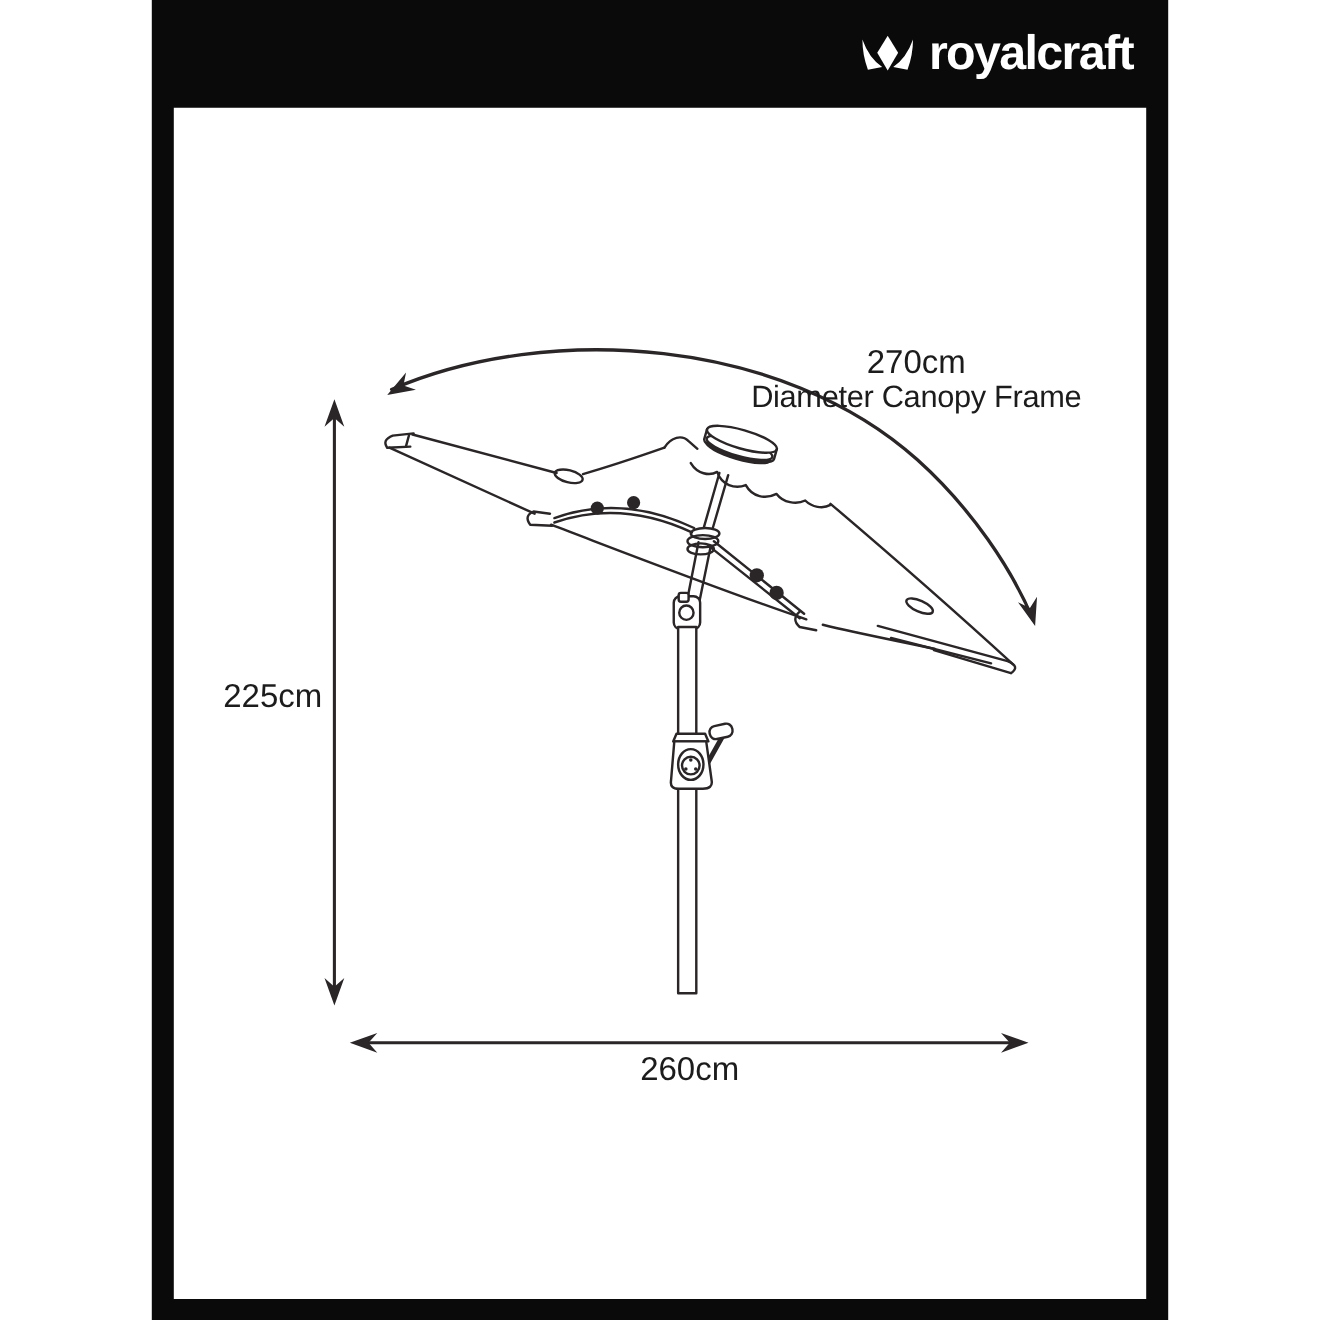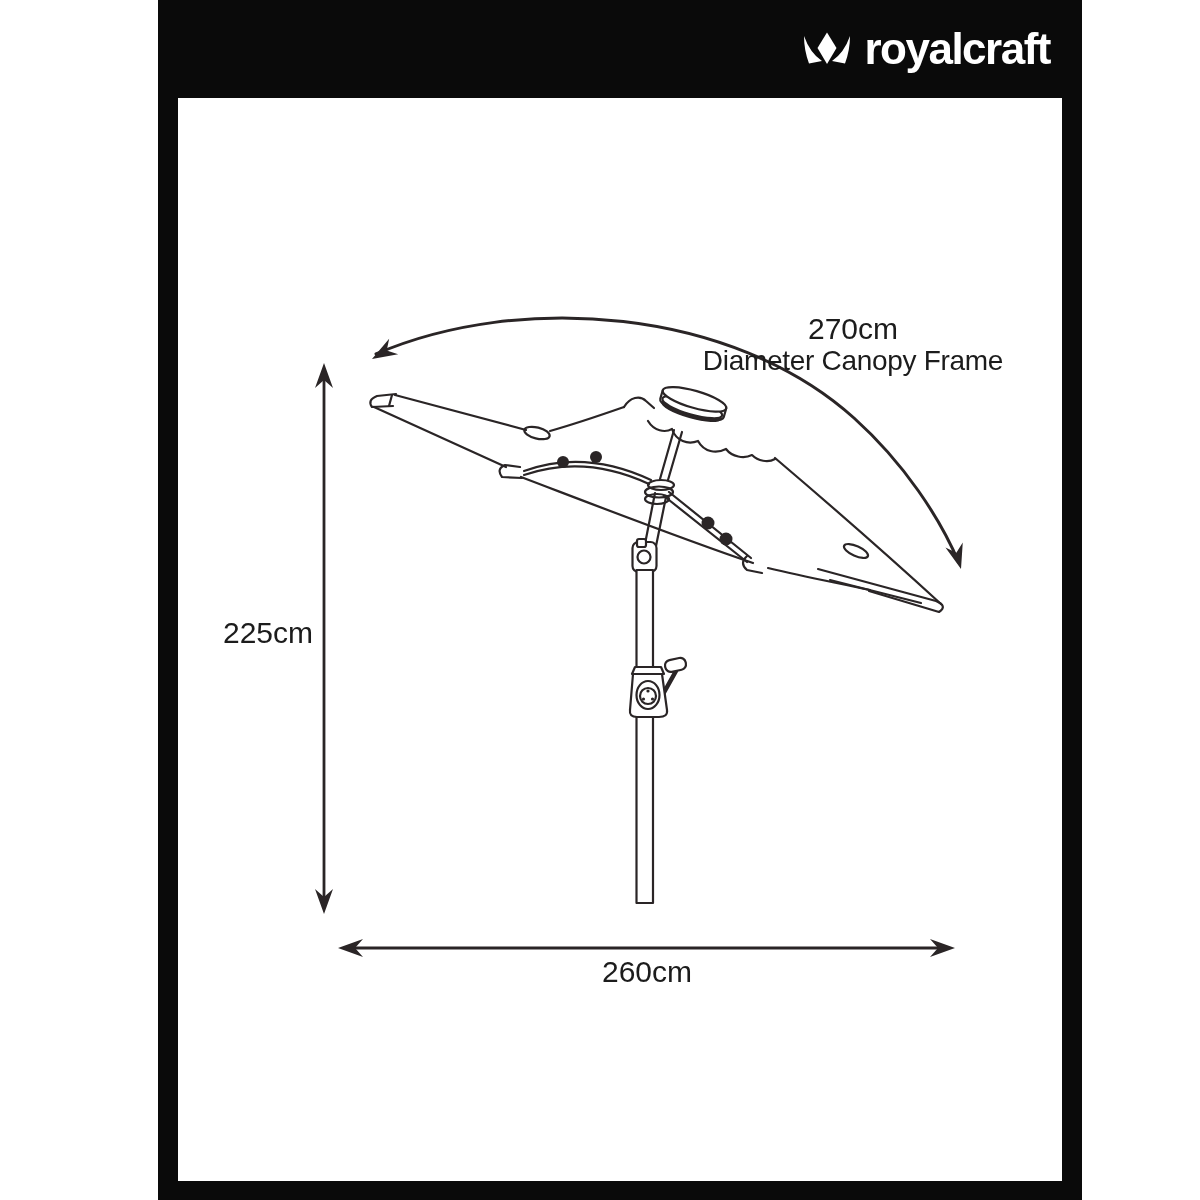--- a/index.html
+++ b/index.html
@@ -1,17 +1,17 @@
 <!DOCTYPE html>
 <html><head>
 <meta charset="utf-8">
 <style>
   html,body{margin:0;padding:0;background:#ffffff;}
   .page{position:relative;width:1092px;height:1200px;background:#ffffff;overflow:hidden;
-        font-family:"Liberation Sans",sans-serif;margin-left:20px;}
+        font-family:"Liberation Sans",sans-serif;}
   .frame{position:absolute;left:138px;top:0;width:924px;height:1200px;box-sizing:border-box;
          background:#ffffff;
          border-top:98px solid #0a0a0a;
          border-left:20px solid #0a0a0a;
          border-right:20px solid #0a0a0a;
          border-bottom:19px solid #0a0a0a;}
   .logo{position:absolute;left:138px;top:0;width:924px;height:98px;box-sizing:border-box;
         display:flex;align-items:center;justify-content:flex-end;gap:11px;padding-right:32px;}
   .logo-text{color:#ffffff;font-weight:bold;font-size:44px;line-height:1;letter-spacing:-1.5px;}
   .drawing{position:absolute;left:0;top:0;width:1200px;height:1200px;}

